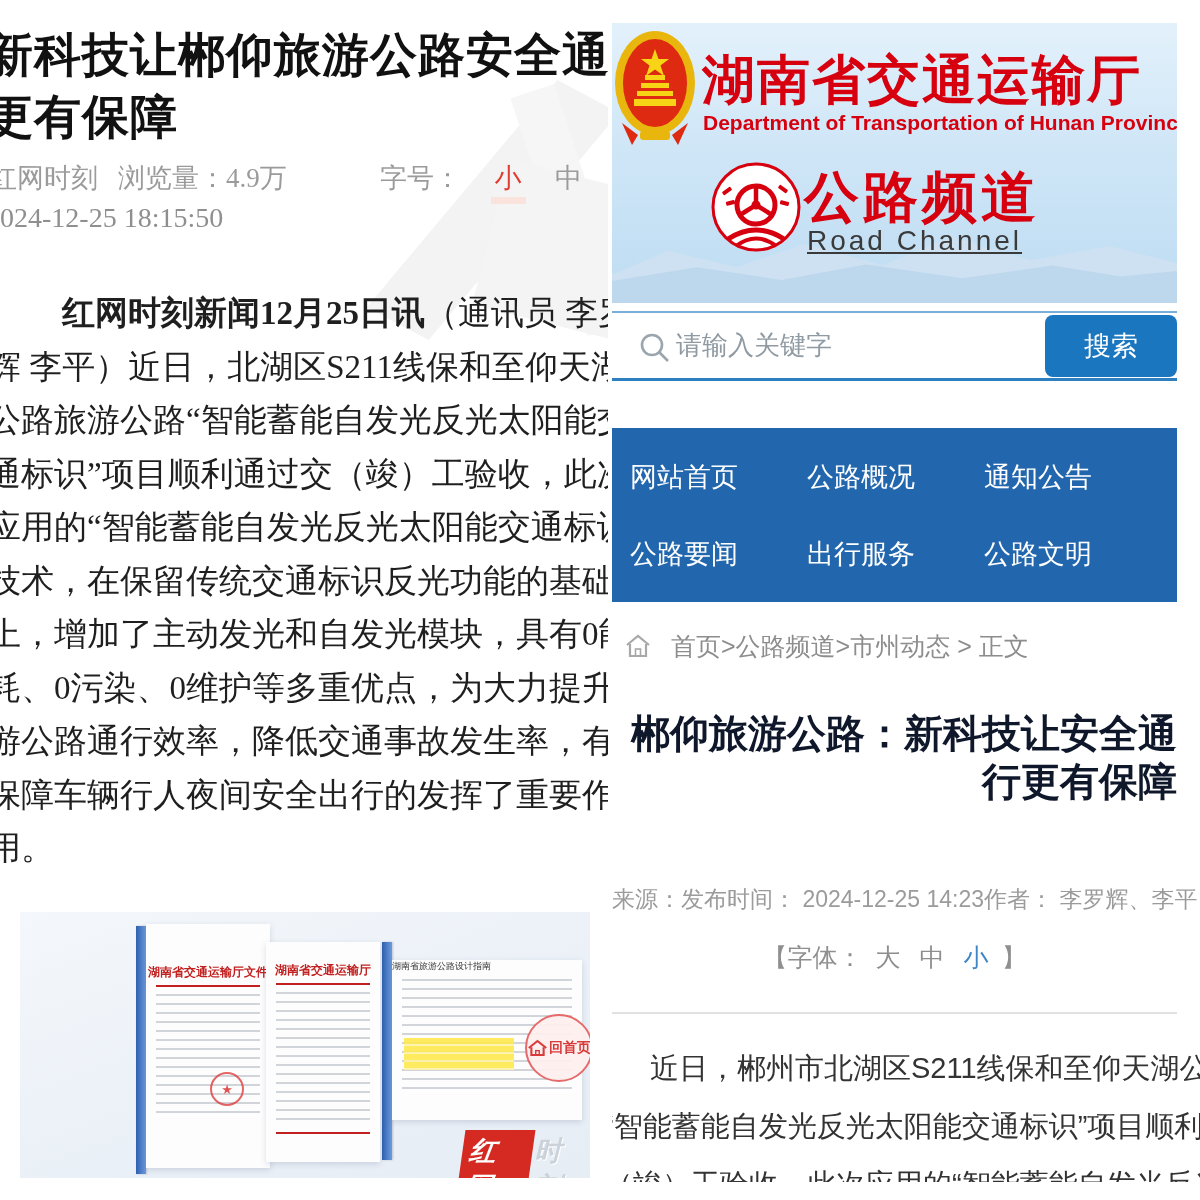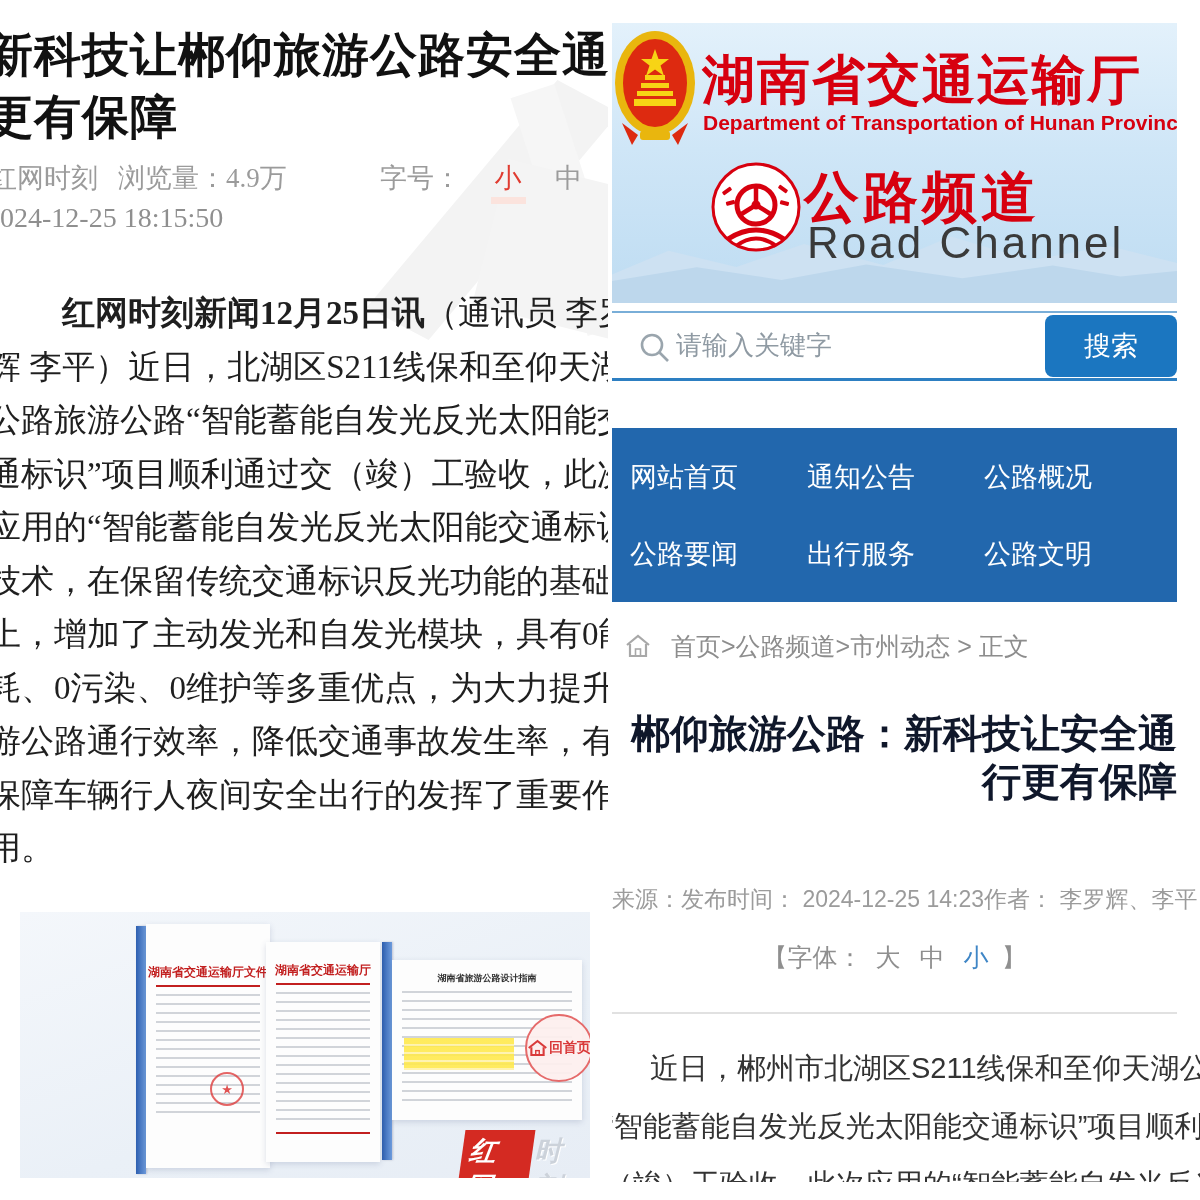--- a/index.html
+++ b/index.html
@@ -67,21 +67,21 @@
          clip-path:polygon(0 70%,10% 45%,22% 62%,34% 38%,48% 60%,60% 30%,74% 55%,88% 40%,100% 58%,100% 100%,0 100%); }
   .mt2 { position:absolute; bottom:0; left:0; width:100%; height:55px; background:#bdd7ec;
          clip-path:polygon(0 60%,15% 35%,30% 58%,45% 30%,62% 55%,78% 32%,90% 52%,100% 42%,100% 100%,0 100%); }
   .org-cn { position:absolute; left:90px; top:22px; color:#d7000f; font-size:53px; font-weight:700;
             letter-spacing:2px; white-space:nowrap; }
   .org-en { position:absolute; left:91px; top:88px; color:#d7000f; font-size:21px; font-weight:700; white-space:nowrap; }
   .emblem { position:absolute; left:0px; top:4px; }
   .road-logo { position:absolute; left:98px; top:138px; }
   .channel-cn { position:absolute; left:192px; top:138px; color:#d7000f; font-size:55px; font-weight:800;
                 letter-spacing:4px; white-space:nowrap; }
-  .channel-en { position:absolute; left:195px; top:195px; color:#3a3a3a; font-size:44px; letter-spacing:3px; white-space:nowrap; }
+  .channel-en { position:absolute; left:195px; top:202px; color:#3a3a3a; font-size:28px; letter-spacing:3px; white-space:nowrap;text-decoration:underline; }
 
   .r-search { position:absolute; top:311px; left:0; width:565px; height:70px; background:#fff;
               border-top:2px solid #79aed8; border-bottom:3px solid #2d7fc2; }
   .r-search .mag { position:absolute; left:26px; top:18px; }
   .r-search input { position:absolute; left:64px; top:6px; width:360px; height:52px; border:none; outline:none;
                     font-size:26px; color:#444; font-family:"Liberation Sans", sans-serif; background:transparent; }
   .r-search input::placeholder { color:#8f9aa3; }
   .r-search .btn { position:absolute; right:0px; top:2px; width:132px; height:62px; background:#1b76c0;
                    color:#fff; font-size:27px; border:none; border-radius:8px; font-family:"Liberation Sans", sans-serif; }
 
@@ -172,21 +172,21 @@
       </div>
 
       <div class="doc" style="left:246px; top:30px; width:114px; height:220px;">
         <div class="dt-red" style="font-size:12px; margin-top:20px;">湖南省交通运输厅</div>
         <div class="dhr"></div>
         <div class="fill" style="height:130px;"></div>
         <div class="dhr" style="margin-top:10px;"></div>
       </div>
 
       <div class="doc" style="left:372px; top:48px; width:190px; height:160px;">
-        <div style="font-size:9px; font-weight:700; color:#333; text-align:center; margin-top:12px;">湖南省旅游公路设计指南</div>
+        <div style="font-size:9px; font-weight:400; color:#333; text-align:left; ">湖南省旅游公路设计指南</div>
         <div class="fill" style="height:110px; margin-top:6px;"></div>
         <div class="hl" style="left:12px; top:78px; width:110px; height:32px;"></div>
       </div>
 
       <div class="home-btn">
         <svg width="24" height="20" viewBox="0 0 24 20">
           <path d="M2 10 L12 2 L22 10" fill="none" stroke="#d93a3a" stroke-width="2.4"></path>
           <path d="M5 9 V18 H19 V9" fill="none" stroke="#d93a3a" stroke-width="2.4"></path>
           <rect x="10" y="13" width="4" height="5" fill="none" stroke="#d93a3a" stroke-width="1.6"></rect>
         </svg>
@@ -245,22 +245,22 @@
       <svg class="mag" width="34" height="34" viewBox="0 0 34 34">
         <circle cx="14" cy="14" r="10" fill="none" stroke="#9aa5ad" stroke-width="2.6"></circle>
         <line x1="21.5" y1="21.5" x2="30" y2="30" stroke="#9aa5ad" stroke-width="2.6"></line>
       </svg>
       <input type="text" placeholder="请输入关键字" style="">
       <button class="btn">搜索</button>
     </div>
 
     <nav class="r-nav">
       <div class="item">网站首页</div>
+      <div class="item">公路概况</div>
       <div class="item">通知公告</div>
-      <div class="item">公路概况</div>
       <div class="item">公路要闻</div>
       <div class="item">出行服务</div>
       <div class="item">公路文明</div>
     </nav>
 
     <div class="r-crumb">
       <svg width="28" height="26" viewBox="0 0 28 26">
         <path d="M3 12 L14 3 L25 12" fill="none" stroke="#a8a8a8" stroke-width="2.2"></path>
         <path d="M6 11 V23 H22 V11" fill="none" stroke="#a8a8a8" stroke-width="2.2"></path>
         <rect x="11.5" y="16" width="5" height="7" fill="none" stroke="#a8a8a8" stroke-width="1.6"></rect>

